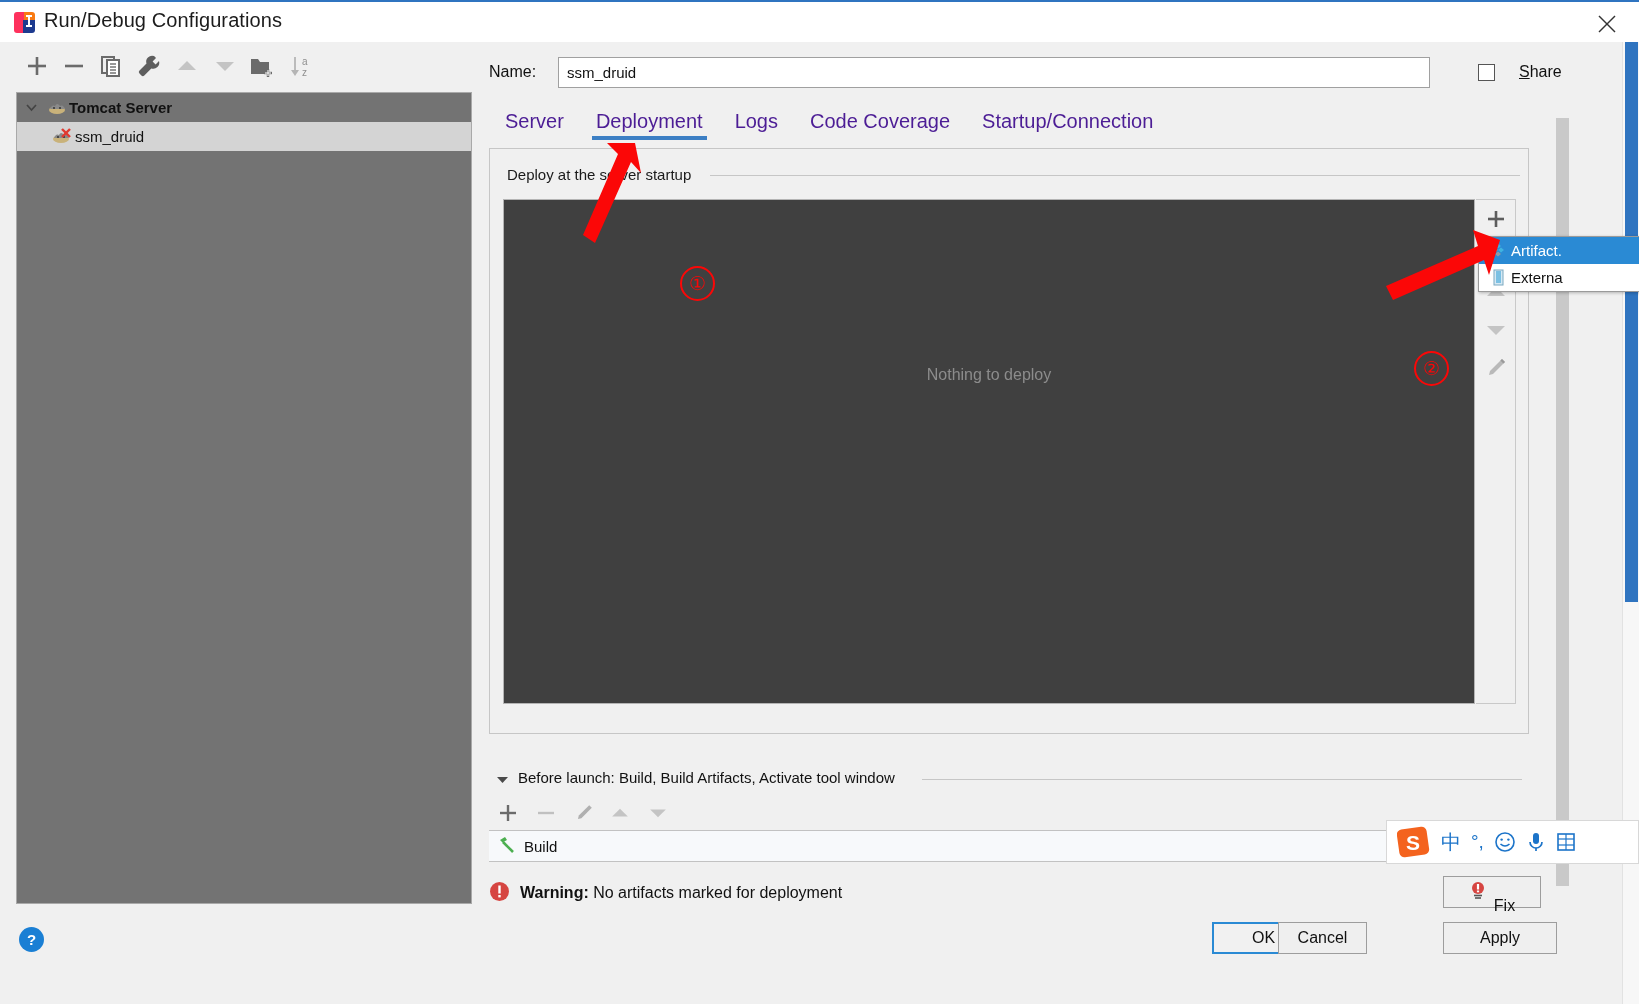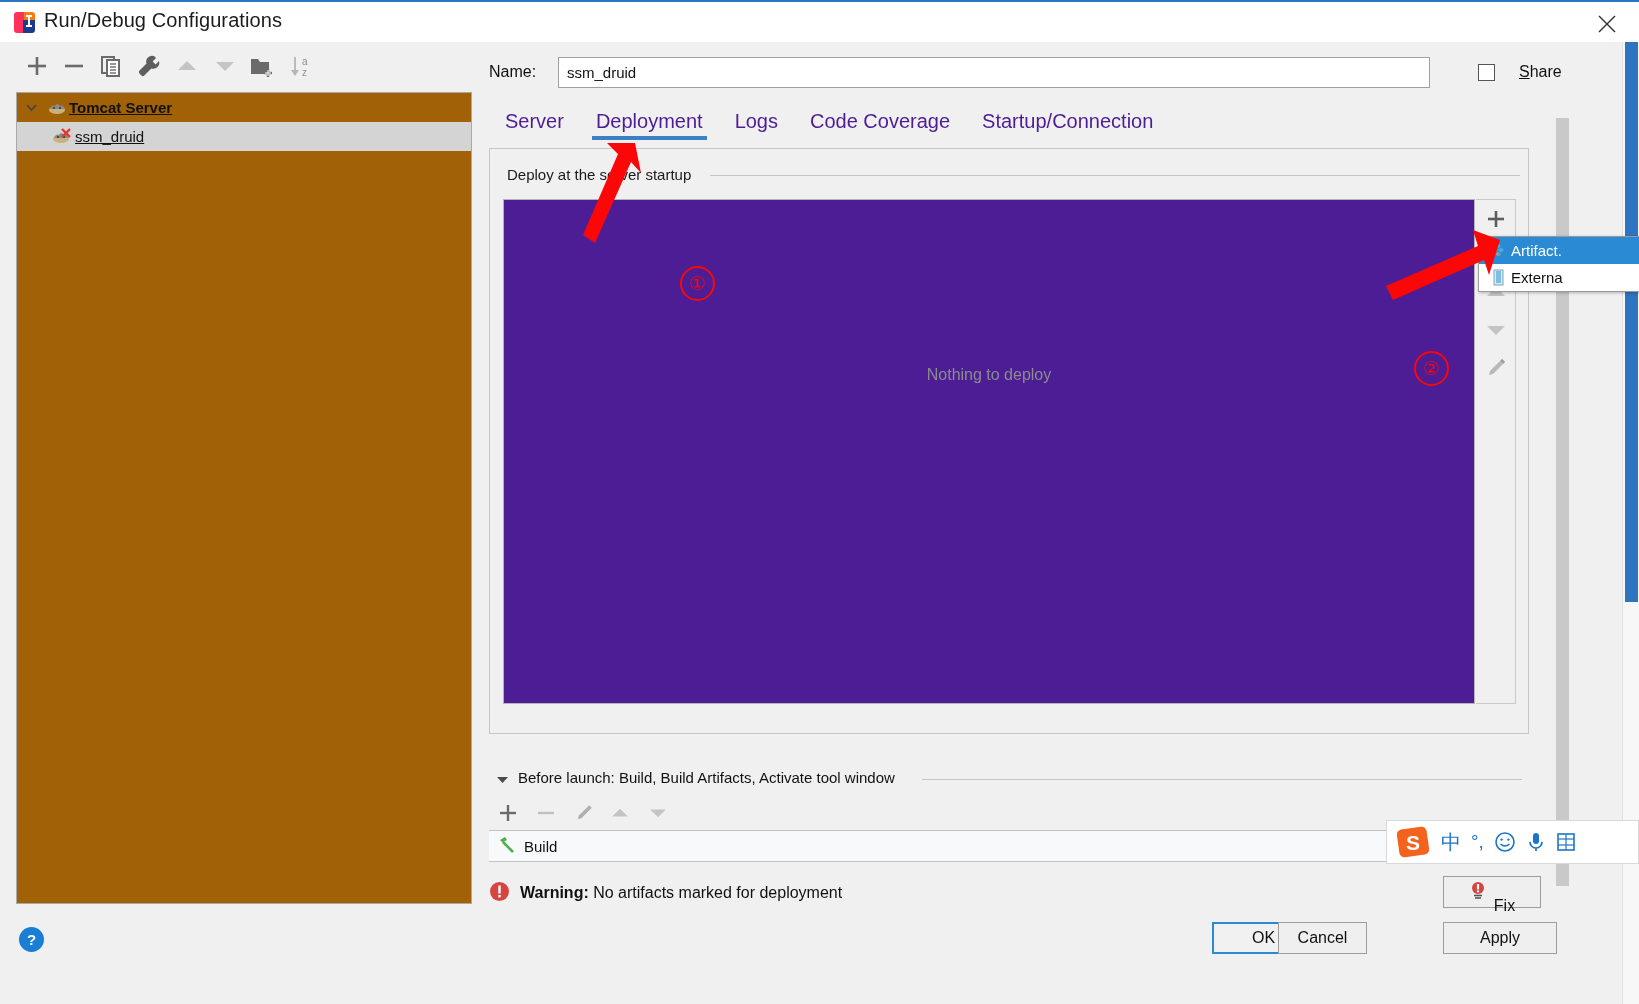--- a/index.html
+++ b/index.html
@@ -32,23 +32,22 @@
 
   
   #left-toolbar{
     position:absolute;left:0;top:42px;width:472px;height:48px;
   }
   .ltb-btn{
     position:absolute;top:9px;width:30px;height:30px;
   }
   #config-tree{
     position:absolute;left:16px;top:92px;width:456px;height:812px;
-    background:#a16207;border:1px solid #a9a9a9;box-sizing:border-box;
+    background:#737373;border:1px solid #a9a9a9;box-sizing:border-box;
     overflow:hidden;
-    text-decoration:underline;
   }
   .tree-row{
     position:relative;height:29px;line-height:29px;
     display:flex;align-items:center;font-size:15px;white-space:nowrap;
   }
   .tree-row.sel{background:#d4d4d4;}
   .tree-arrow{width:28px;display:flex;justify-content:center;align-items:center;}
   .tree-node-icon{width:24px;display:flex;justify-content:center;align-items:center;}
   .tree-label{font-weight:bold;}
   .tree-label.plain{font-weight:normal;}
@@ -92,21 +91,21 @@
   }
   #deploy-legend{
     position:absolute;left:501px;top:166px;background:#f0f0f0;
     padding:0 6px;font-size:15px;color:#1a1a1a;
   }
   #legend-line{
     position:absolute;left:710px;top:175px;width:810px;height:1px;background:#c6c6c6;
   }
   #deploy-list{
     position:absolute;left:503px;top:199px;width:972px;height:505px;
-    background:#4c1d95;border:1px solid #b4b4b4;box-sizing:border-box;
+    background:#404040;border:1px solid #b4b4b4;box-sizing:border-box;
   }
   #nothing-to-deploy{
     position:absolute;width:100%;top:166px;text-align:center;
     color:#8c8c8c;font-size:16px;
   }
   #side-toolbar{
     position:absolute;left:1476px;top:199px;width:40px;height:505px;
     background:#f0f0f0;border:1px solid #c9c9c9;border-left:none;
     box-sizing:border-box;
   }

